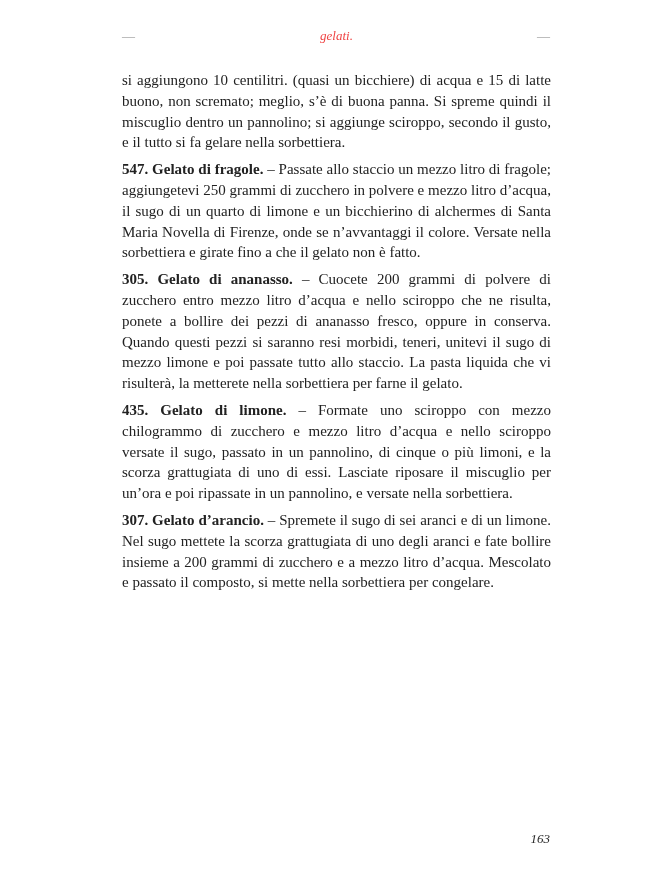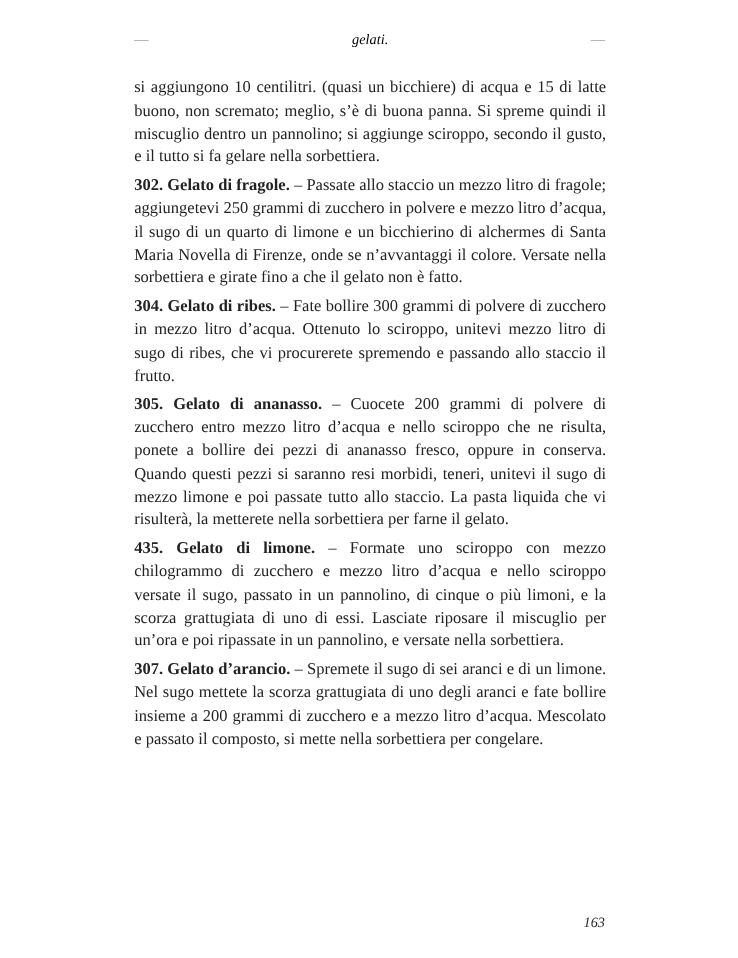--- a/index.html
+++ b/index.html
@@ -31,21 +31,21 @@
     color: #2a2a2a;
     margin-bottom: 26px;
   }
   .running-header .rule {
     color: #9a9a9a;
     font-size: 13px;
     letter-spacing: 1px;
   }
   .running-header .title {
     font-style: italic;
-    color: #000000;
+    color: #ef4444;
   }
   .body-text p {
     margin: 0 0 6px 0;
     font-size: 15px;
     line-height: 20.8px;
     text-align: justify;
     hyphens: auto;
     -webkit-hyphens: auto;
     color: #222222;
   }
@@ -69,24 +69,23 @@
 
     <div class="running-header">
       <span class="rule">—</span>
       <span class="title">gelati.</span>
       <span class="rule">—</span>
     </div>
 
     <div class="body-text">
       <p><span class="lead"></span><span>si aggiungono 10 centilitri. (quasi un bicchiere) di acqua e 15 di latte buono, non scremato; meglio, s’è di buona panna. Si spreme quindi il miscuglio dentro un pannolino; si aggiunge sciroppo, secondo il gusto, e il tutto si fa gelare nella sorbettiera.</span></p>
 
-      <p><span class="lead">302. Gelato di fragole.</span><span> – Passate allo staccio un mezzo litro di fragole; aggiungetevi 250 grammi di zucchero in polvere e mezzo litro d’acqua, il sugo di un quarto di limone e un bicchierino di alchermes di Santa Maria Novella di Firenze, onde se n’avvantaggi il colore. Versate nella sorbettiera e girate fino a che il gelato non è fatto.</span></p>
+      <p><span class="lead">547. Gelato di fragole.</span><span> – Passate allo staccio un mezzo litro di fragole; aggiungetevi 250 grammi di zucchero in polvere e mezzo litro d’acqua, il sugo di un quarto di limone e un bicchierino di alchermes di Santa Maria Novella di Firenze, onde se n’avvantaggi il colore. Versate nella sorbettiera e girate fino a che il gelato non è fatto.</span></p>
 
 
-      <p><span class="lead">304. Gelato di ribes.</span><span> – Fate bollire 300 grammi di polvere di zucchero in mezzo litro d’acqua. Ottenuto lo sciroppo, unitevi mezzo litro di sugo di ribes, che vi procurerete spremendo e passando allo staccio il frutto.</span></p>
 
       <p><span class="lead">305. Gelato di ananasso.</span><span> – Cuocete 200 grammi di polvere di zucchero entro mezzo litro d’acqua e nello sciroppo che ne risulta, ponete a bollire dei pezzi di ananasso fresco, oppure in conserva. Quando questi pezzi si saranno resi morbidi, teneri, unitevi il sugo di mezzo limone e poi passate tutto allo staccio. La pasta liquida che vi risulterà, la metterete nella sorbettiera per farne il gelato.</span></p>
 
       <p><span class="lead">435. Gelato di limone.</span><span> – Formate uno sciroppo con mezzo chilogrammo di zucchero e mezzo litro d’acqua e nello sciroppo versate il sugo, passato in un pannolino, di cinque o più limoni, e la scorza grattugiata di uno di essi. Lasciate riposare il miscuglio per un’ora e poi ripassate in un pannolino, e versate nella sorbettiera.</span></p>
 
       <p><span class="lead">307. Gelato d’arancio.</span><span> – Spremete il sugo di sei aranci e di un limone. Nel sugo mettete la scorza grattugiata di uno degli aranci e fate bollire insieme a 200 grammi di zucchero e a mezzo litro d’acqua. Mescolato e passato il composto, si mette nella sorbettiera per congelare.</span></p>
     </div>
 
   </div>
 

